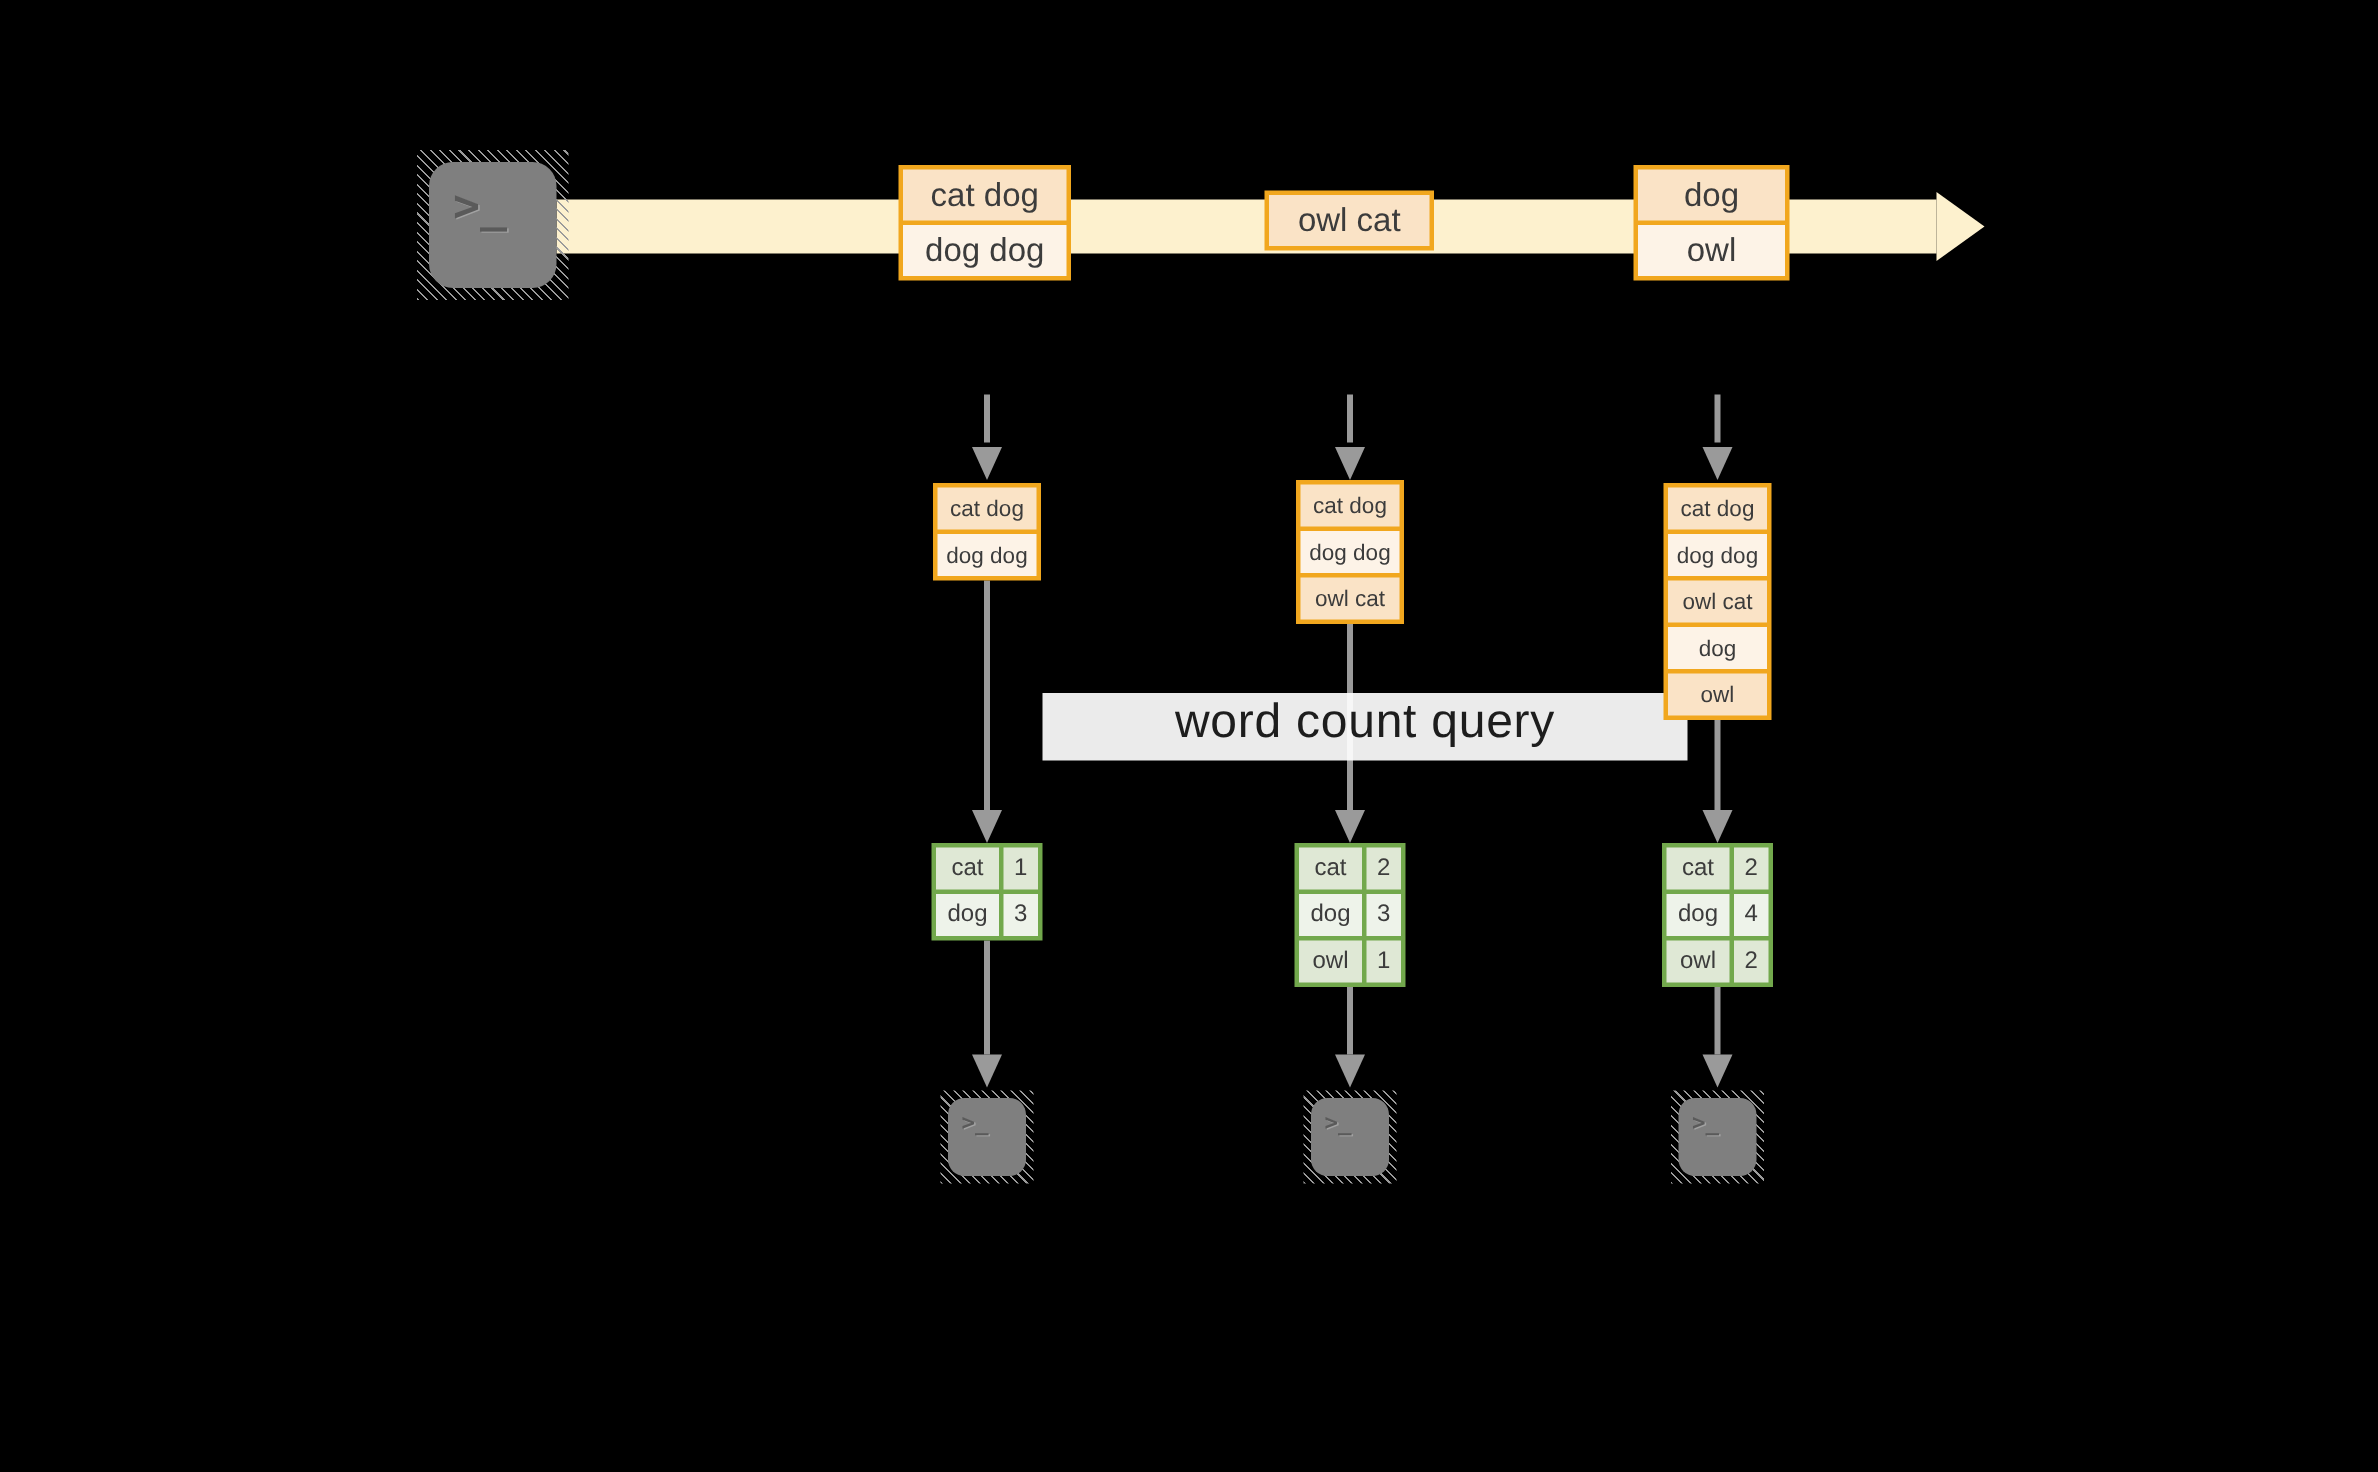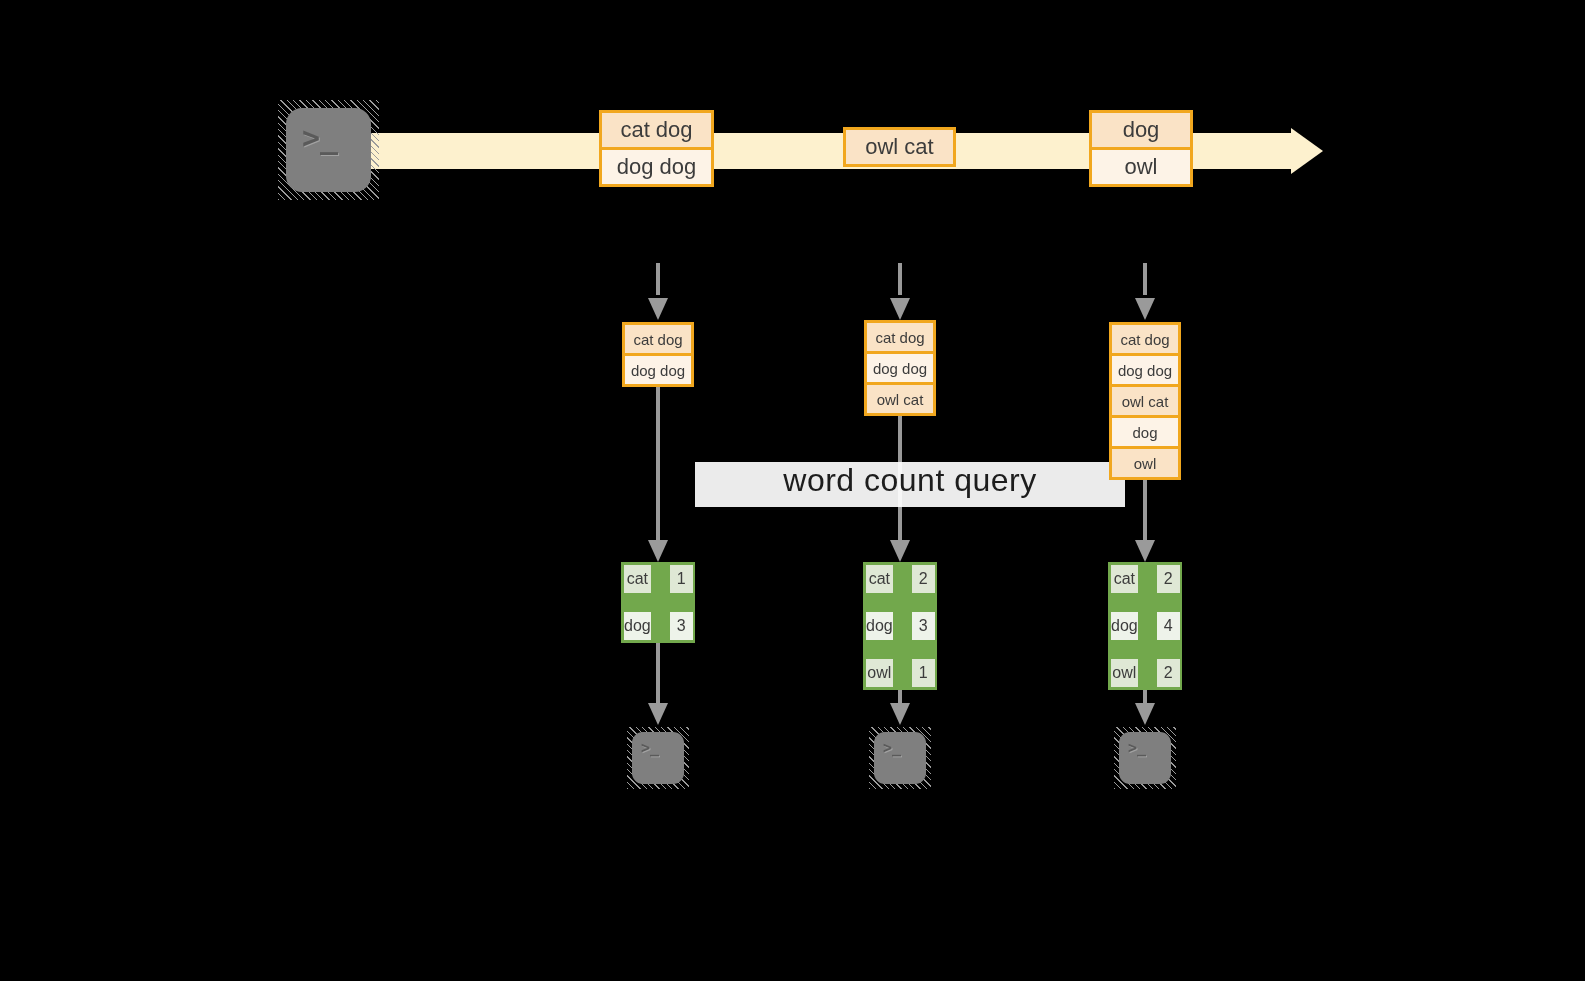--- a/index.html
+++ b/index.html
@@ -50,21 +50,21 @@
   .stack .row{
     height:28px;display:flex;align-items:center;justify-content:center;
     font-size:15px;color:var(--text-dark);
   }
   .stack .row:nth-child(odd){background:var(--peach-dark);}
   .stack .row:nth-child(even){background:var(--peach-light);}
 
   
   .wtable{
     background:var(--green-border);padding:3px;z-index:3;box-sizing:border-box;width:74px;
-    display:grid;grid-template-columns:1fr 23px;gap:19px;grid-auto-rows:28px;
+    display:grid;grid-template-columns:1fr 23px;gap:3px;grid-auto-rows:28px;
   }
   .wtable .cell{
     display:flex;align-items:center;justify-content:center;
     font-size:16px;color:var(--text-dark);
   }
   .wtable .row-dark{background:var(--green-dark);}
   .wtable .row-light{background:var(--green-light);}
 
   
   .vline{width:4px;background:var(--arrow-gray);z-index:1;}

